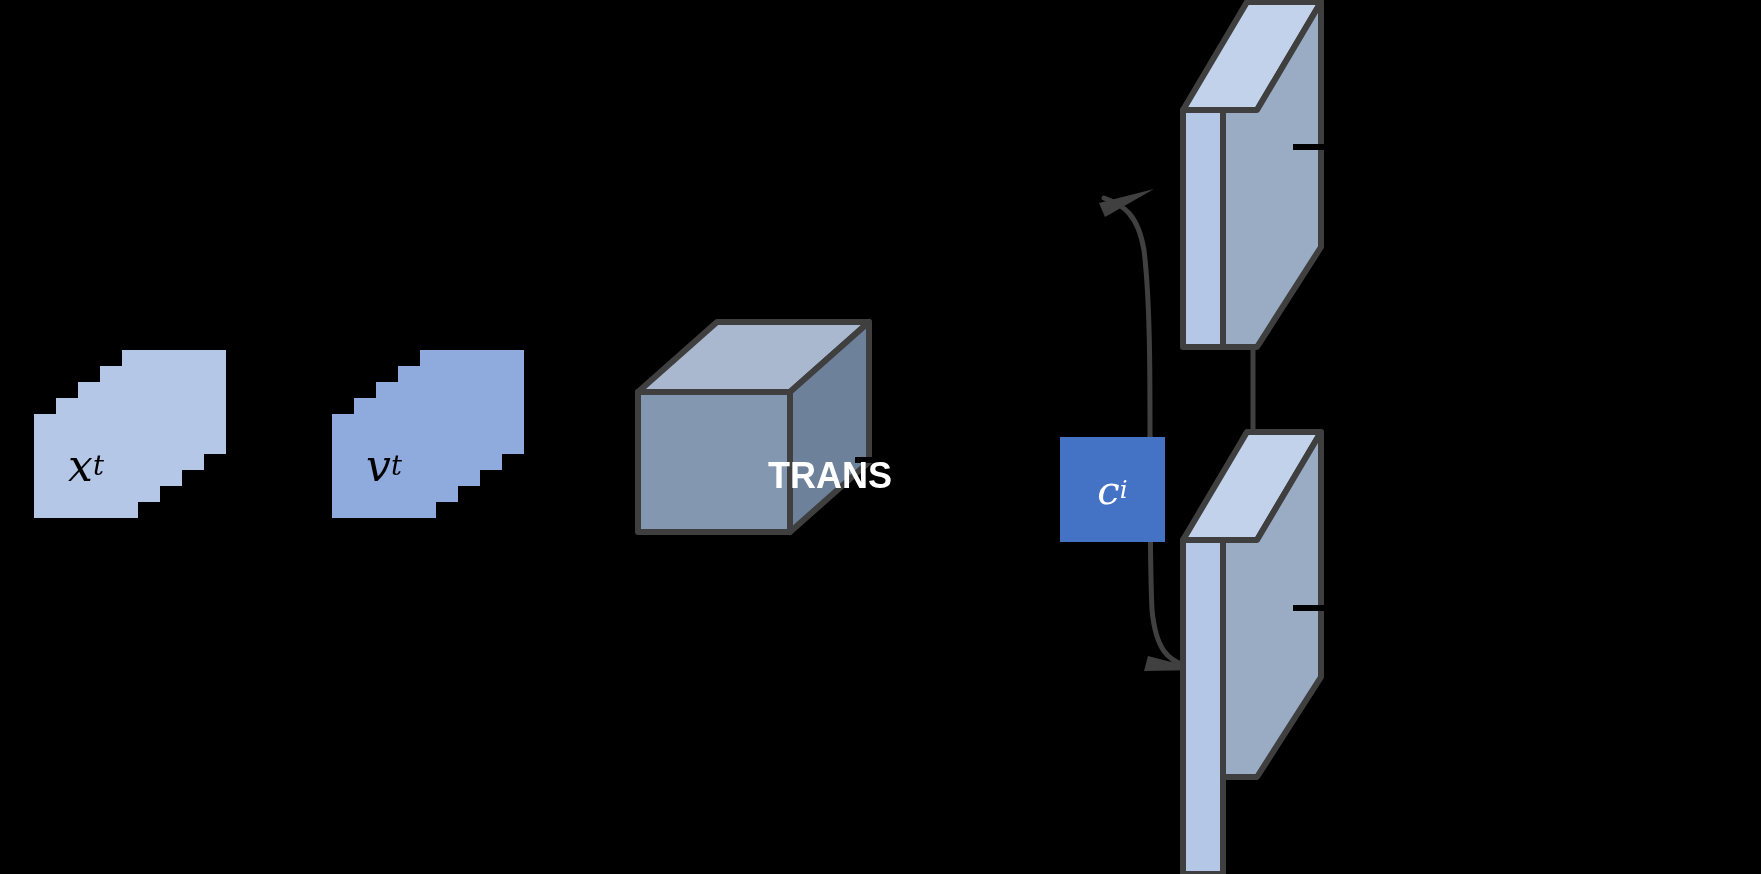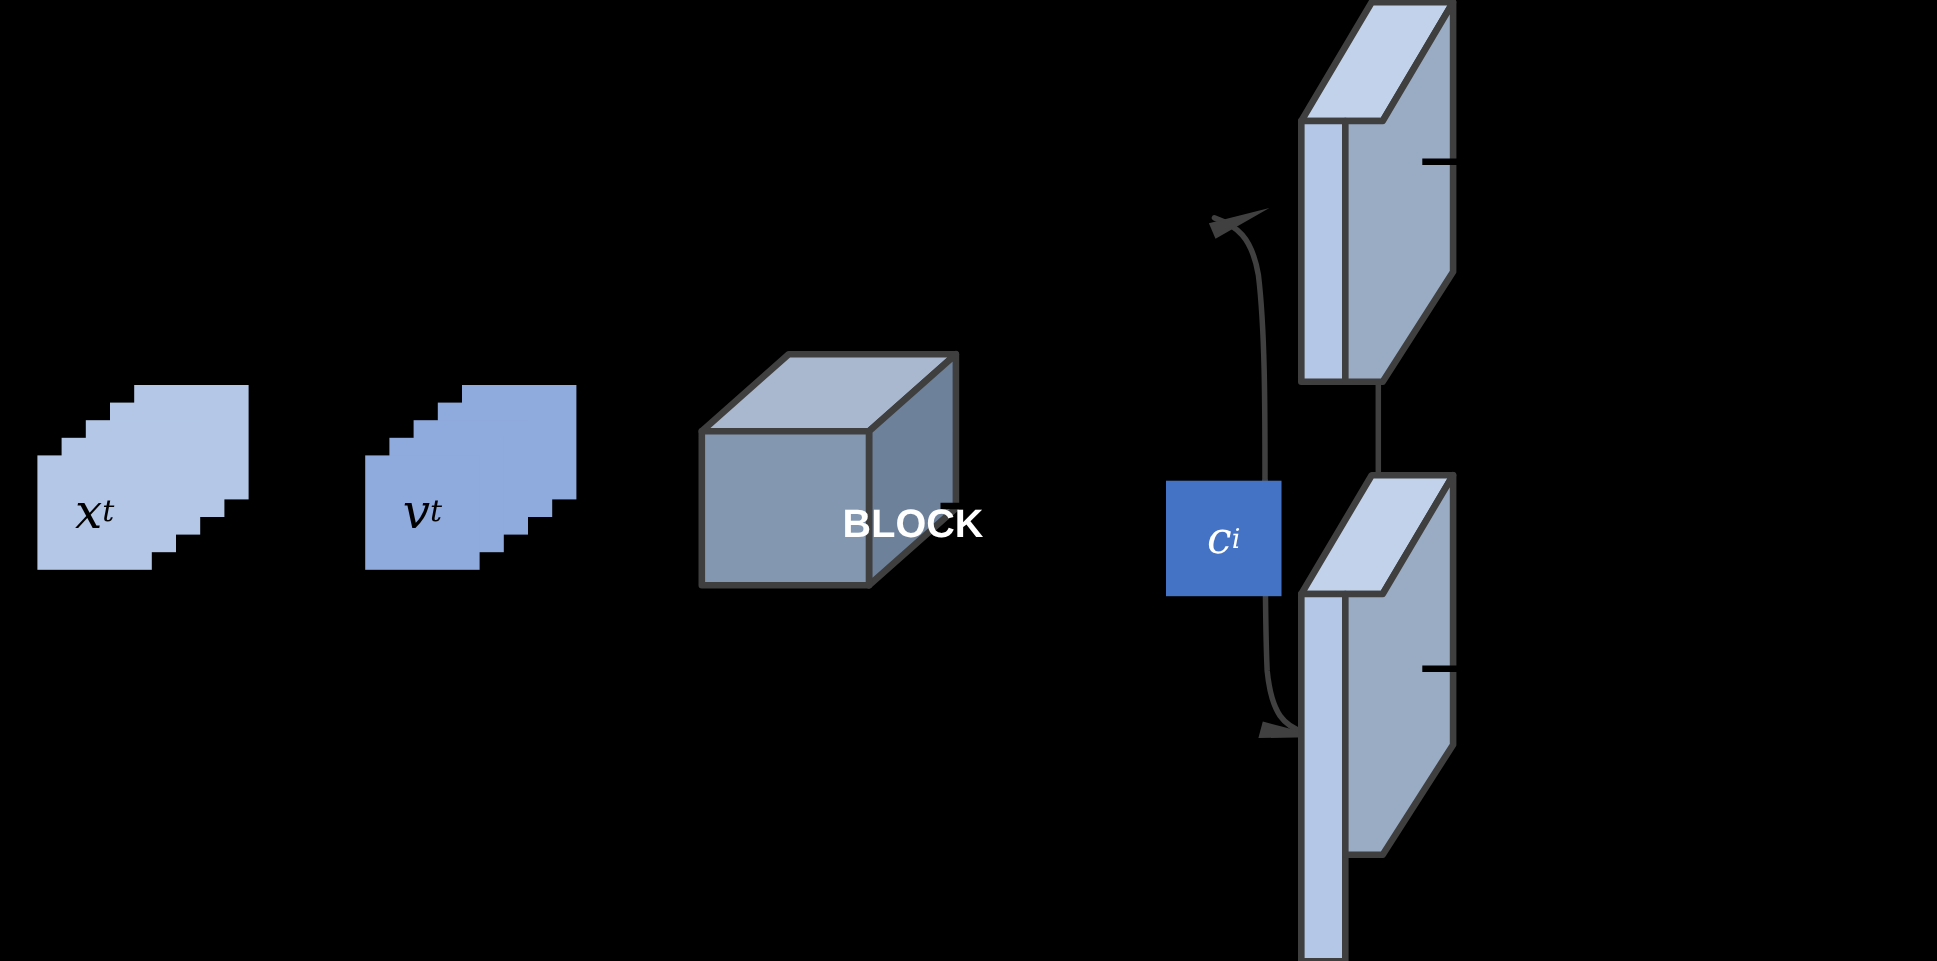--- a/index.html
+++ b/index.html
@@ -167,21 +167,21 @@
     <div class="card" style="left:44px; top:32px;"></div>
     <div class="card" style="left:22px; top:48px;"></div>
     <div class="card" style="left:0px; top:64px;"></div>
     <div class="card-label" style="left:0px; top:64px;">
       <span>v</span>
         <sup>t</sup>
     </div>
   </div>
 
   <div class="cube-text">
-    <div>BLOCK</div>
+    <div>TRANS</div>
   </div>
 
   <div class="ci-box">
     <span>c</span>
       <sub>i</sub>
   </div>
 
 </div>
 
 </body></html>

